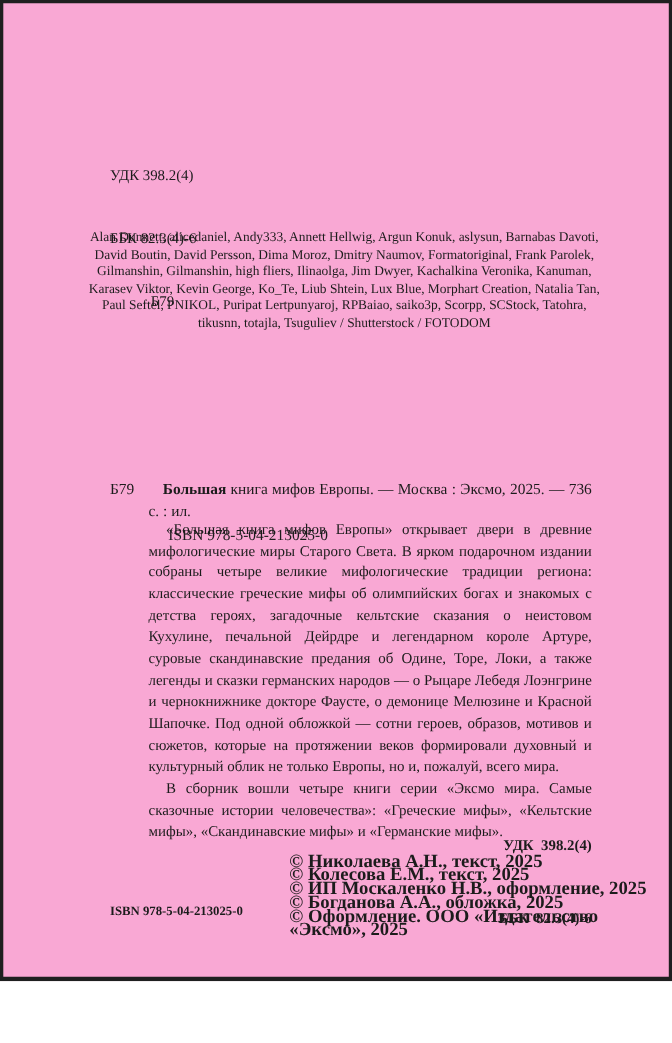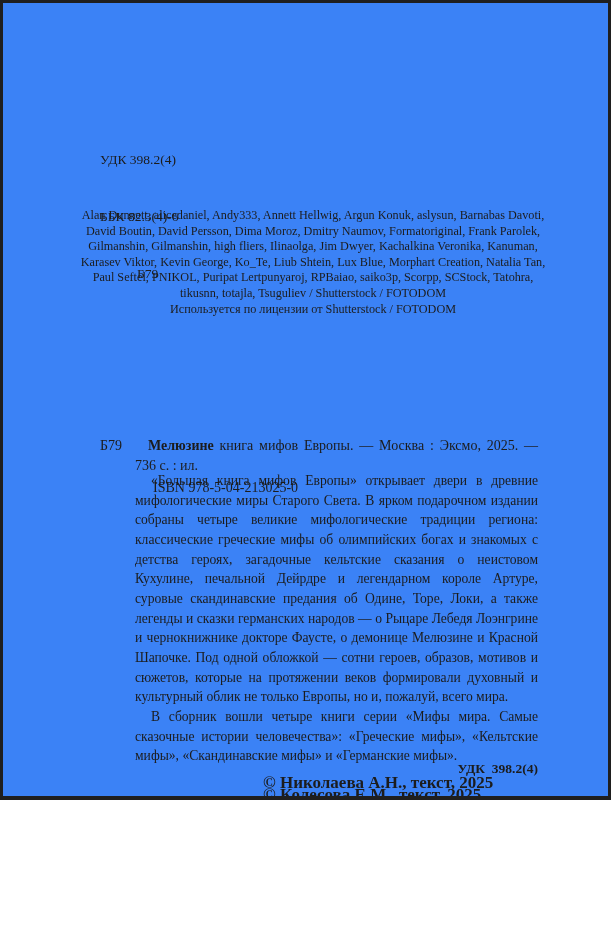--- a/index.html
+++ b/index.html
@@ -5,23 +5,23 @@
   html, body {
     margin: 0;
     padding: 0;
     background: #ffffff;
     font-family: "Liberation Serif", "DejaVu Serif", serif;
     color: #1c1c1c;
   }
   .page {
     position: relative;
     width: 611px;
-    height: 800px;
+    height: 892px;
     box-sizing: border-box;
-    background: #3b82f6;
+    background: #f9a8d4;
     border: 3px solid #1f1f1f;
     border-bottom-width: 4px;
     overflow: hidden;
   }
   
   .udk-block {
     position: absolute;
     left: 97px;
     top: 109px;
     font-size: 13.5px;
@@ -117,32 +117,31 @@
 <div class="page">
 
   <div class="udk-block">
     <div>УДК 398.2(4)</div>
     <div>ББК 82.3(4)-6</div>
     <div class="sign">Б79</div>
   </div>
 
   <div class="credits">
     <div>Alan Dunnett, alicedaniel, Andy333, Annett Hellwig, Argun Konuk, aslysun, Barnabas Davoti, David Boutin, David Persson, Dima Moroz, Dmitry Naumov, Formatoriginal, Frank Parolek, Gilmanshin, Gilmanshin, high fliers, Ilinaolga, Jim Dwyer, Kachalkina Veronika, Kanuman, Karasev Viktor, Kevin George, Ko_Te, Liub Shtein, Lux Blue, Morphart Creation, Natalia Tan, Paul Seftel, PNIKOL, Puripat Lertpunyaroj, RPBaiao, saiko3p, Scorpp, SCStock, Tatohra, tikusnn, totajla, Tsuguliev / Shutterstock / FOTODOM</div>
-    <div>Используется по лицензии от Shutterstock / FOTODOM</div>
   </div>
 
   <div class="catalog-sign">Б79</div>
 
-  <div class="catalog-entry"><b>Мелюзине</b><span> книга мифов Европы. — Москва : Эксмо, 2025. — 736 с. : ил.</span></div>
+  <div class="catalog-entry"><b>Большая</b><span> книга мифов Европы. — Москва : Эксмо, 2025. — 736 с. : ил.</span></div>
 
   <div class="catalog-isbn">ISBN 978-5-04-213025-0</div>
 
   <div class="annotation">
     <p>«Большая книга мифов Европы» открывает двери в древние мифологические миры Старого Света. В ярком подарочном издании собраны четыре великие мифологические традиции региона: классические греческие мифы об олимпийских богах и знакомых с детства героях, загадочные кельтские сказания о неистовом Кухулине, печальной Дейрдре и легендарном короле Артуре, суровые скандинавские предания об Одине, Торе, Локи, а также легенды и сказки германских народов — о Рыцаре Лебедя Лоэнгрине и чернокнижнике докторе Фаусте, о демонице Мелюзине и Красной Шапочке. Под одной обложкой — сотни героев, образов, мотивов и сюжетов, которые на протяжении веков формировали духовный и культурный облик не только Европы, но и, пожалуй, всего мира.</p>
-    <p>В сборник вошли четыре книги серии «Мифы мира. Самые сказочные истории человечества»: «Греческие мифы», «Кельтские мифы», «Скандинавские мифы» и «Германские мифы».</p>
+    <p>В сборник вошли четыре книги серии «Эксмо мира. Самые сказочные истории человечества»: «Греческие мифы», «Кельтские мифы», «Скандинавские мифы» и «Германские мифы».</p>
   </div>
 
   <div class="footer-codes">
     <div>УДК  398.2(4)</div>
     <div>ББК  82.3(4)-6</div>
   </div>
 
   <div class="copyrights">© Николаева А.Н., текст, 2025
 © Колесова Е.М., текст, 2025
 © ИП Москаленко Н.В., оформление, 2025

